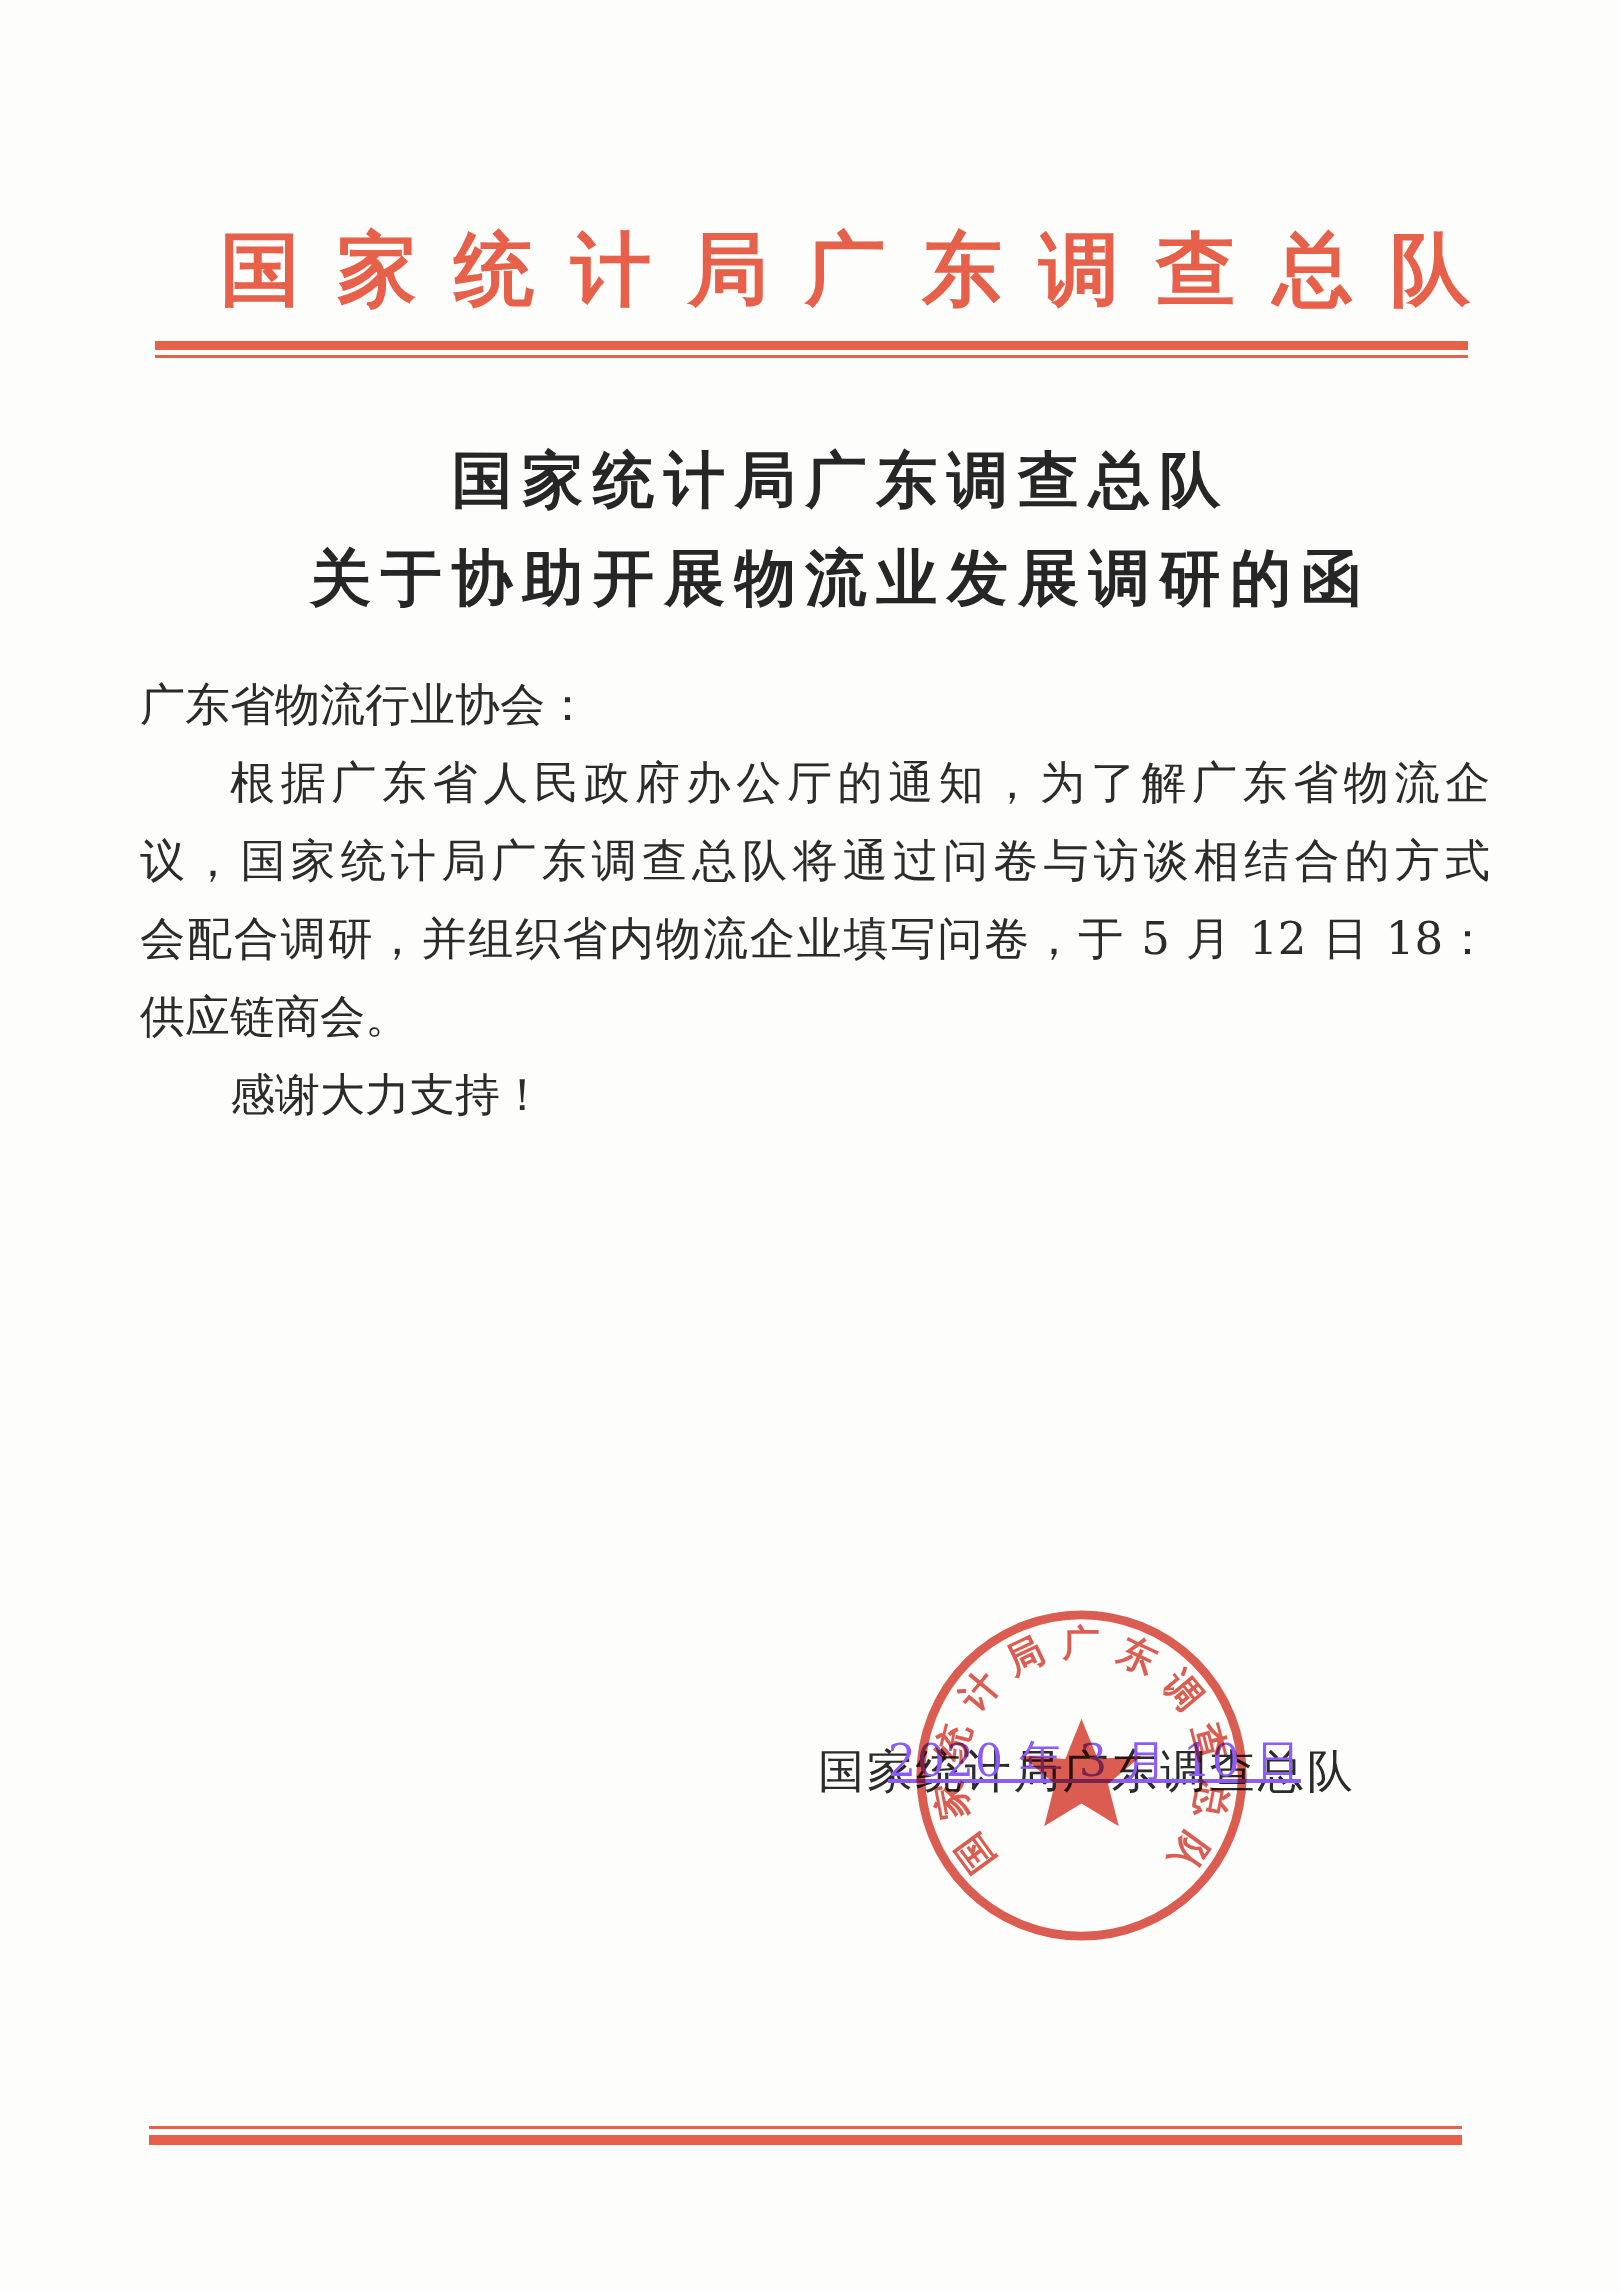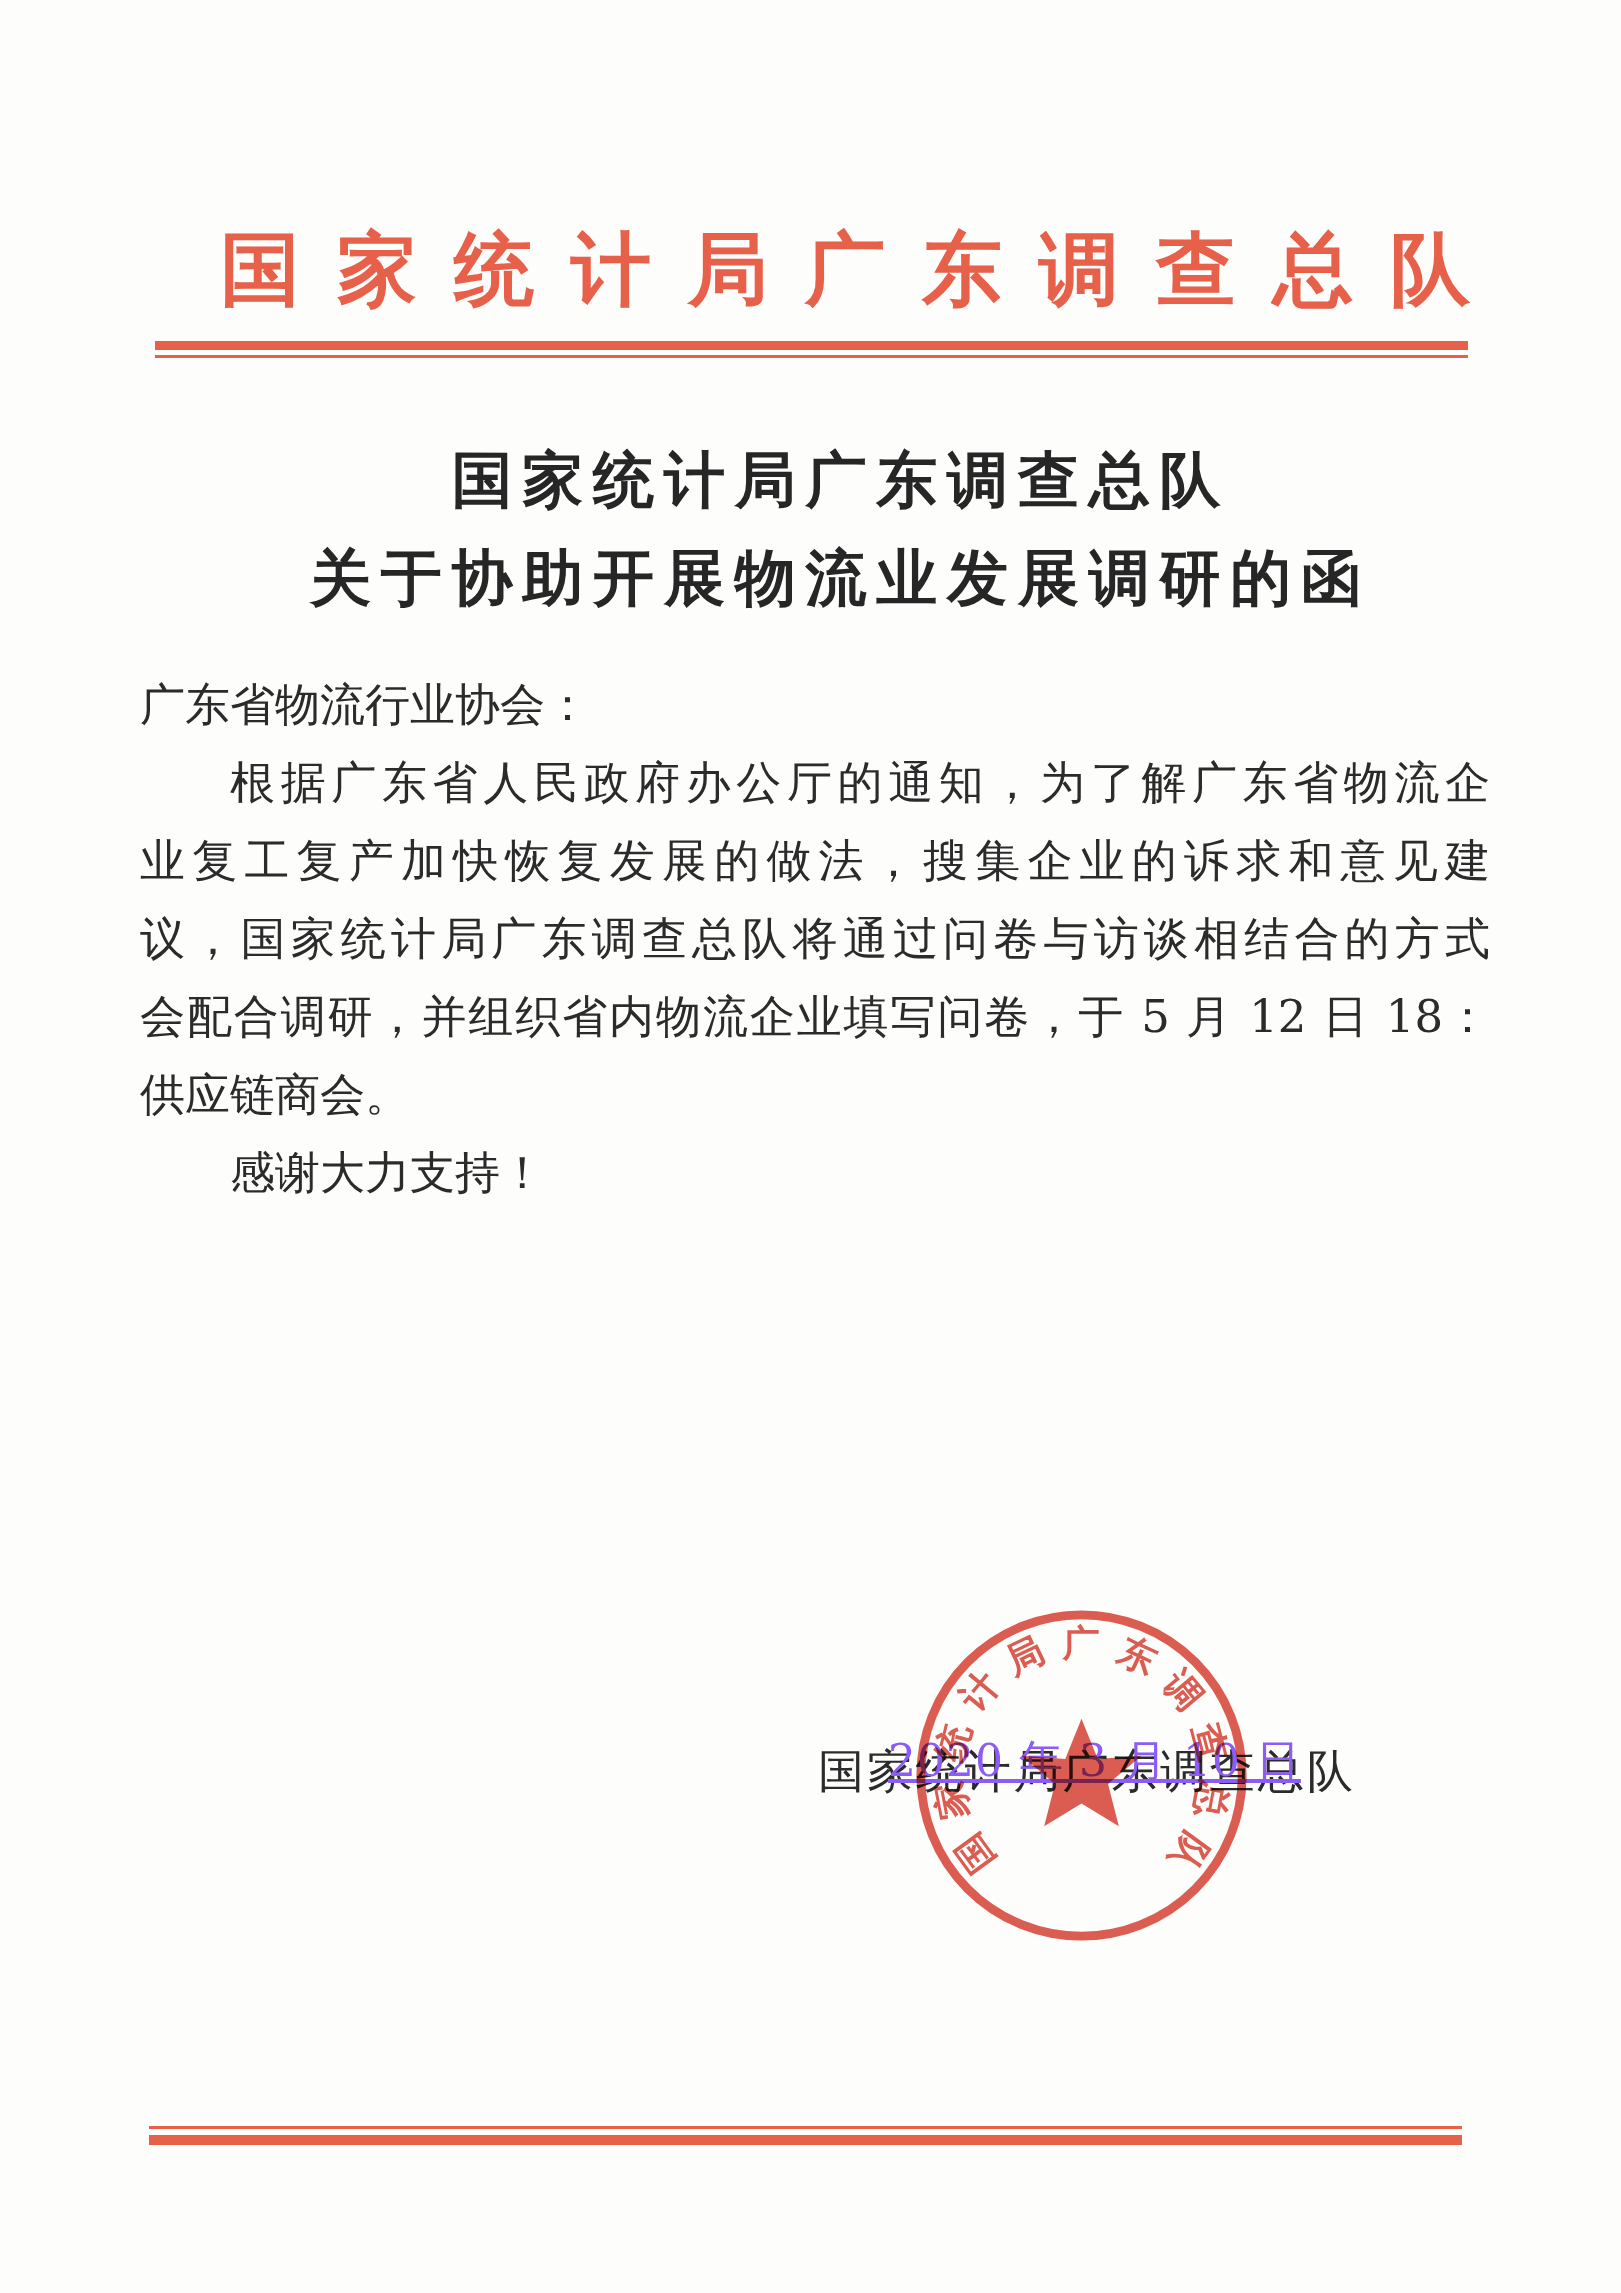--- a/index.html
+++ b/index.html
@@ -122,21 +122,20 @@
   <div class="rule rule-thin-top"></div>
 
   <div class="doc-title">
     <div class="t-line">国家统计局广东调查总队</div>
     <div class="t-line">关于协助开展物流业发展调研的函</div>
   </div>
 
   <div class="body-block">
     <div class="body-line no-just">广东省物流行业协会：</div>
     <div class="body-line indent">根据广东省人民政府办公厅的通知，为了解广东省物流企</div>
-    <div class="body-line">业复工复产加快恢复发展的做法，搜集企业的诉求和意见建</div>
     <div class="body-line">议，国家统计局广东调查总队将通过问卷与访谈相结合的方式</div>
     <div class="body-line">会配合调研，并组织省内物流企业填写问卷，于 5 月 12 日 18：</div>
     <div class="body-line no-just">供应链商会。</div>
     <div class="body-line no-just indent">感谢大力支持！</div>
   </div>
 
   <div class="sig-name">国家统计局广东调查总队</div>
   <div class="sig-date">2020 年 3 月 10 日</div>
 
   <div class="seal">

